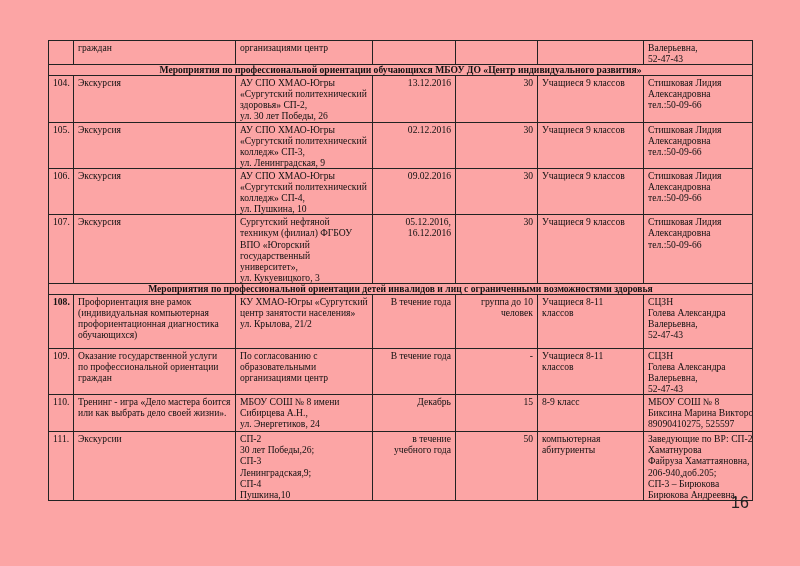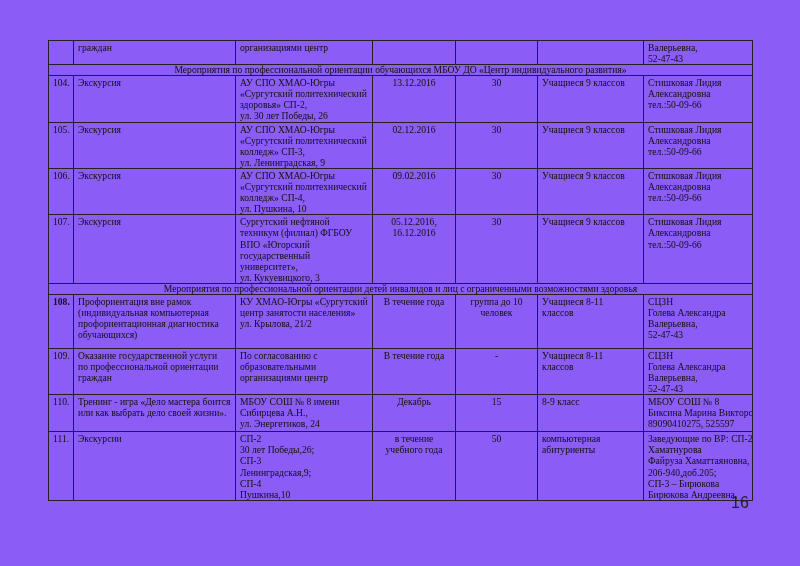--- a/index.html
+++ b/index.html
@@ -1,25 +1,25 @@
 <!DOCTYPE html>
 <html><head>
 <meta charset="utf-8">
 <style>
   html, body { margin:0; padding:0; background:#ffffff; }
   body { width:800px; height:566px; position:relative; overflow:hidden;
          font-family:"Liberation Serif", "DejaVu Serif", serif; color:#111; }
-  .page { position:absolute; left:0; top:0; width:800px; height:566px; background:#8b5cf6; }
+  .page { position:absolute; left:0; top:0; width:800px; height:566px; background:#fca5a5; }
   table.plan { position:absolute; left:48px; top:40px; width:704px;
                border-collapse:collapse; table-layout:fixed; font-size:9.6px; line-height:11.1px; }
   table.plan td { border:1px solid #222; vertical-align:top; padding:1px 4px 0 4px; overflow:hidden; }
   td.num { text-align:center; padding-left:2px; padding-right:2px; }
-  td.center { text-align:center; }
+  td.center { text-align:right; }
   td.bold { font-weight:bold; }
-  tr.section td { text-align:center; font-weight:normal; padding:0 12px; height:9px; line-height:10px;margin-left:36px; }
+  tr.section td { text-align:center; font-weight:bold; padding:0 12px; height:9px; line-height:10px;margin-left:36px; }
   .line { display:block; white-space:nowrap; }
   .pagenum { position:absolute; left:731px; top:494px; font-family:"Liberation Sans","DejaVu Sans",sans-serif;
              font-size:16px; color:#222; }
 </style>
 </head>
 <body>
 
 <div class="page">
   <table class="plan">
     <colgroup>

